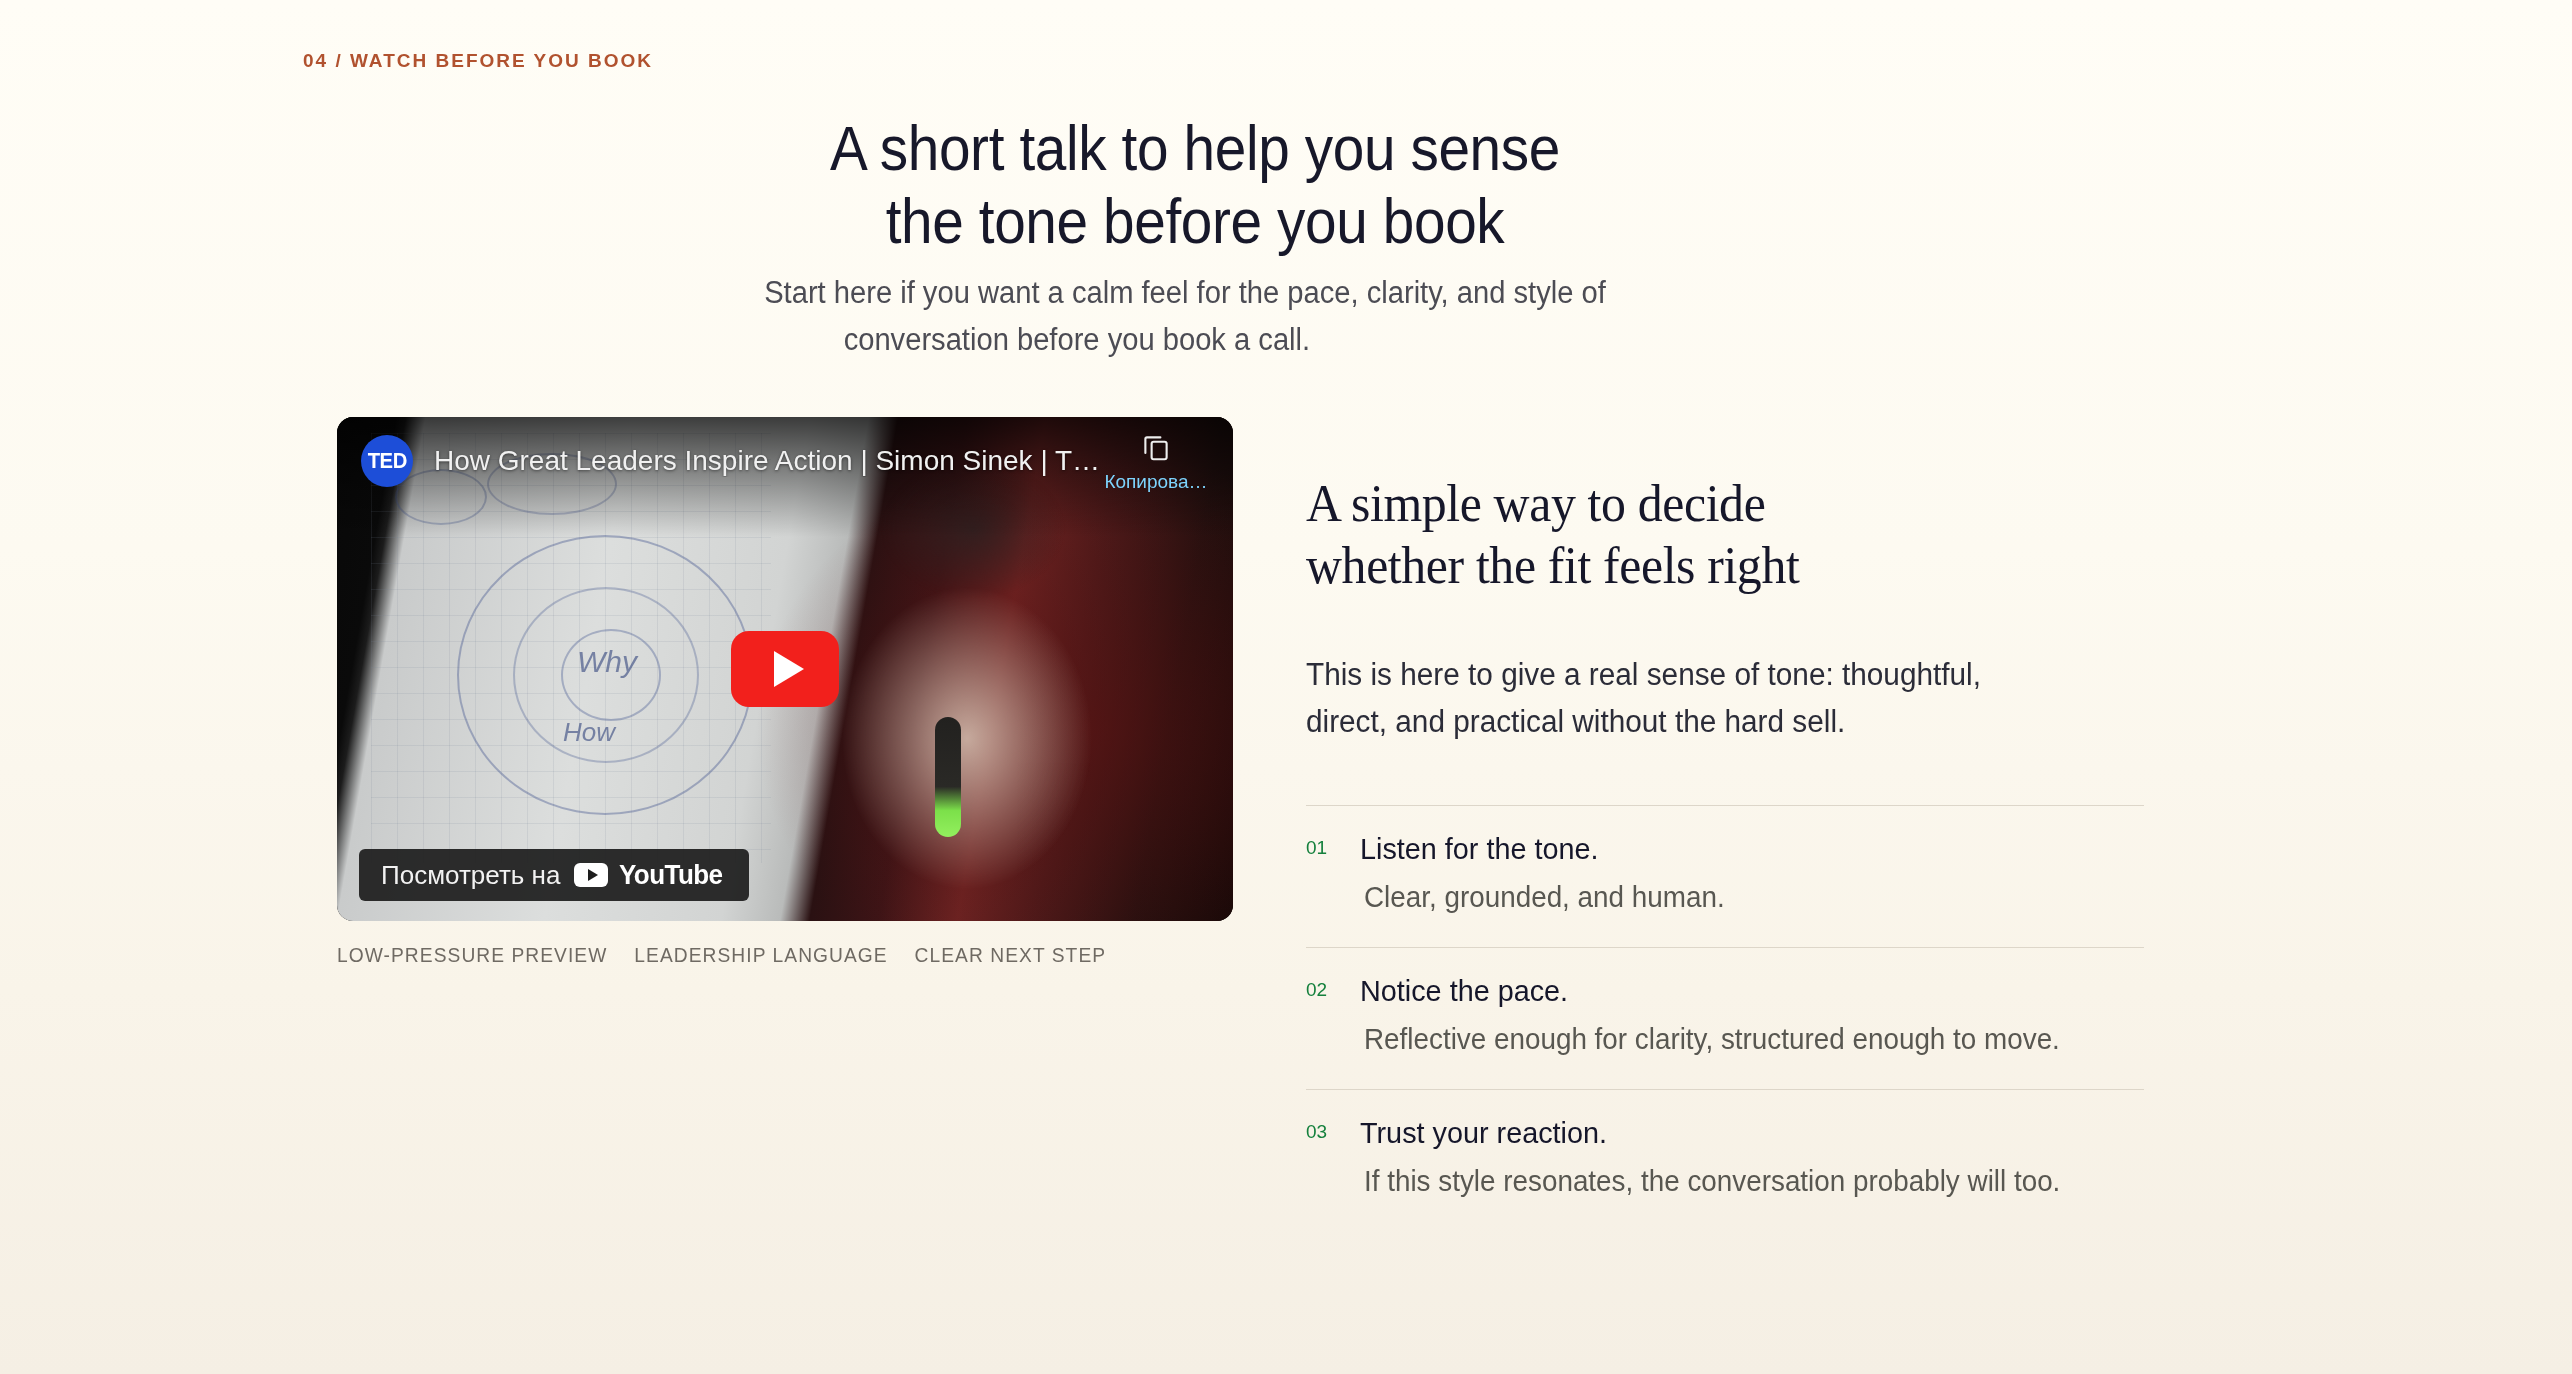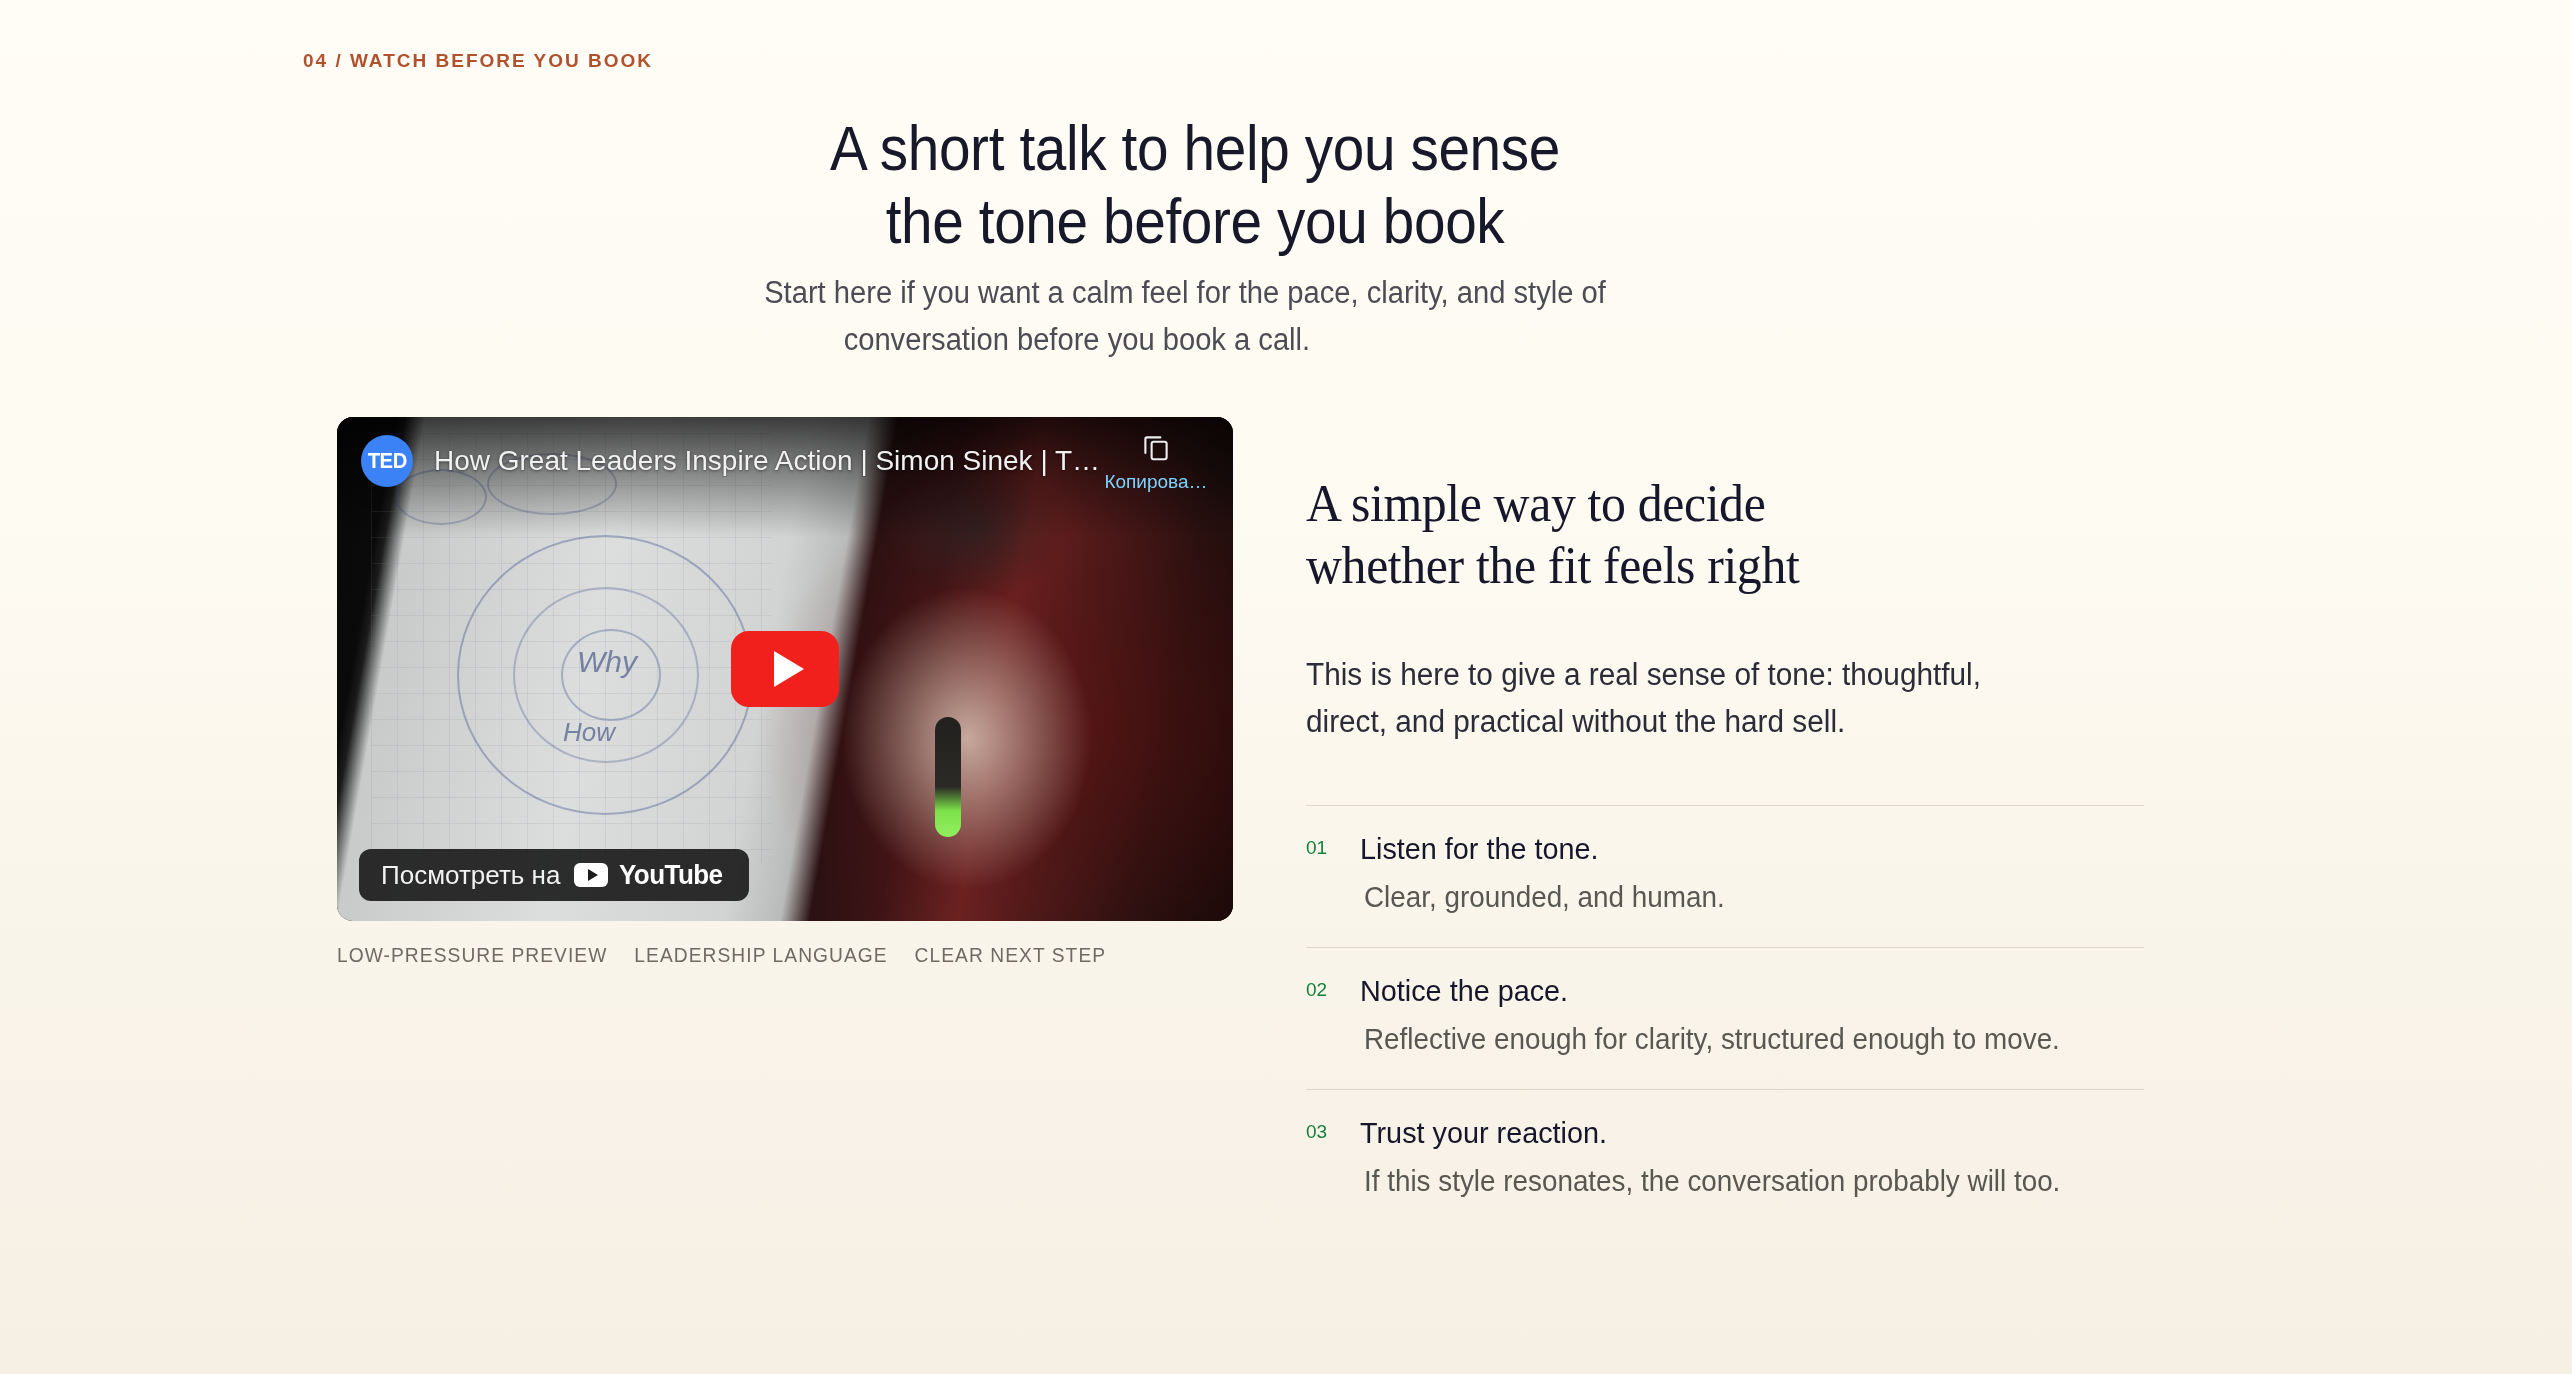--- a/index.html
+++ b/index.html
@@ -152,21 +152,21 @@
   .v-topbar {
     position: absolute;
     left: 0; top: 0; right: 0; height: 120px;
     background: linear-gradient(to bottom, rgba(0,0,0,0.72) 0%, rgba(0,0,0,0.34) 52%, rgba(0,0,0,0) 100%);
   }
   .ted-logo {
     position: absolute;
     left: 24px; top: 18px;
     width: 52px; height: 52px;
     border-radius: 50%;
-    background: #3b82f6;
+    background: #1d4ed8;
     display: flex;
     align-items: center;
     justify-content: center;
   }
   .ted-logo span {
     color: #fff;
     font-family: "Liberation Sans Narrow", "Liberation Sans", sans-serif;
     font-weight: 700;
     font-size: 22px;
     letter-spacing: -0.5px;
@@ -214,21 +214,21 @@
     border-bottom: 18px solid transparent;
     margin-left: 7px;
   }
 
   
   .watch-pill {
     position: absolute;
     left: 22px; bottom: 20px;
     height: 52px;
     padding: 0 22px;
-    border-radius: 12px;
+    border-radius: 6px;
     background: rgba(28,28,28,0.92);
     display: flex;
     align-items: center;
     gap: 14px;
     cursor: pointer;
   }
   .watch-pill .wp-txt {
     color: #f2f2f2;
     font-size: 26px;
     white-space: nowrap;

